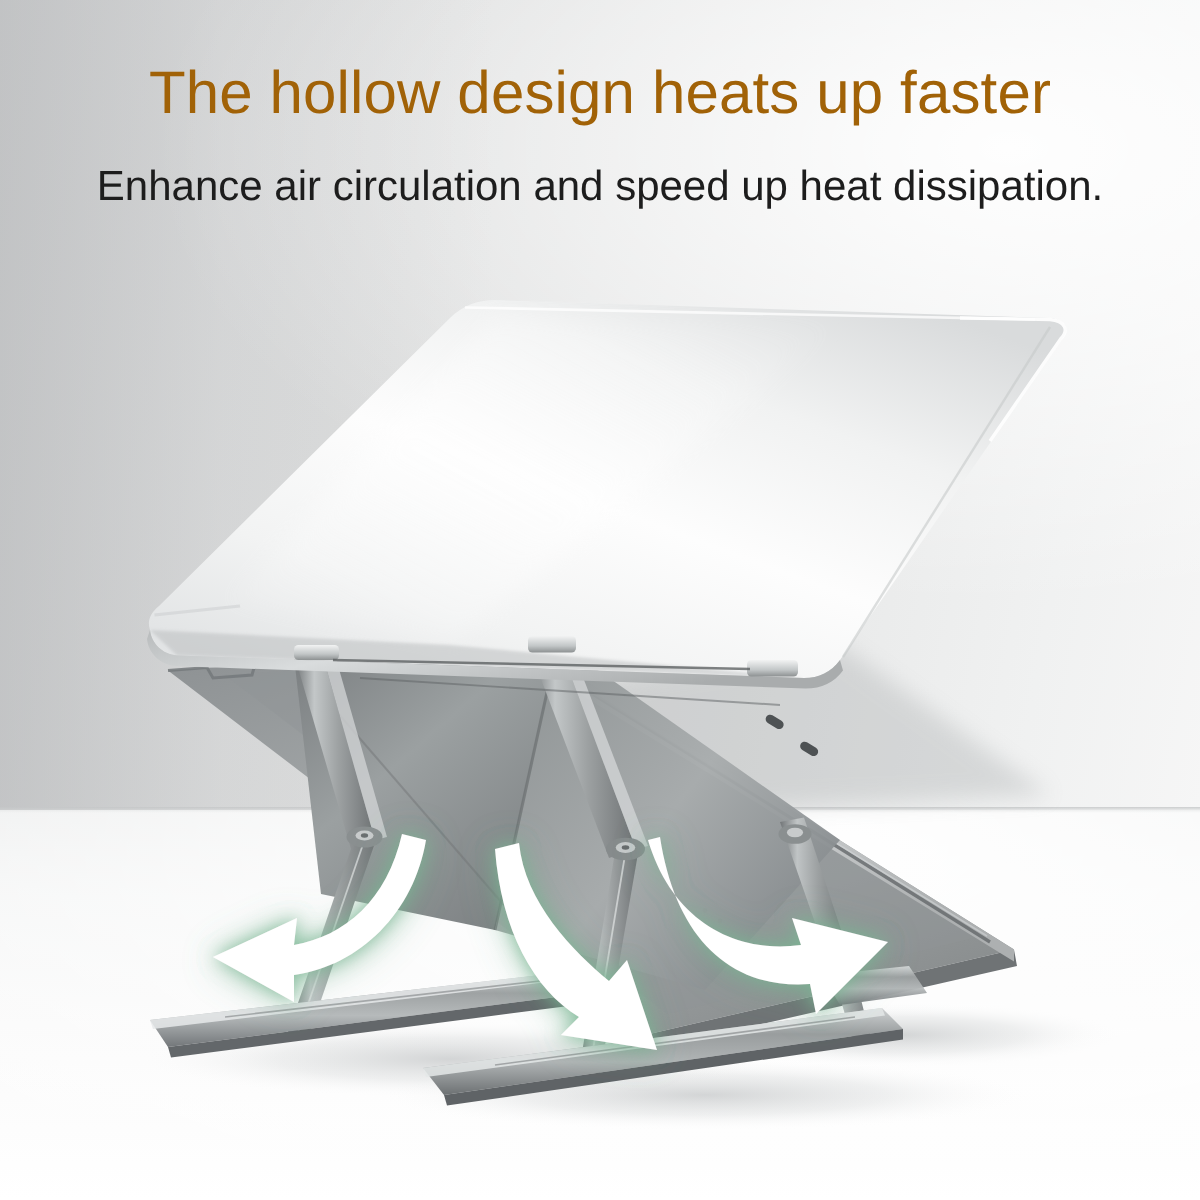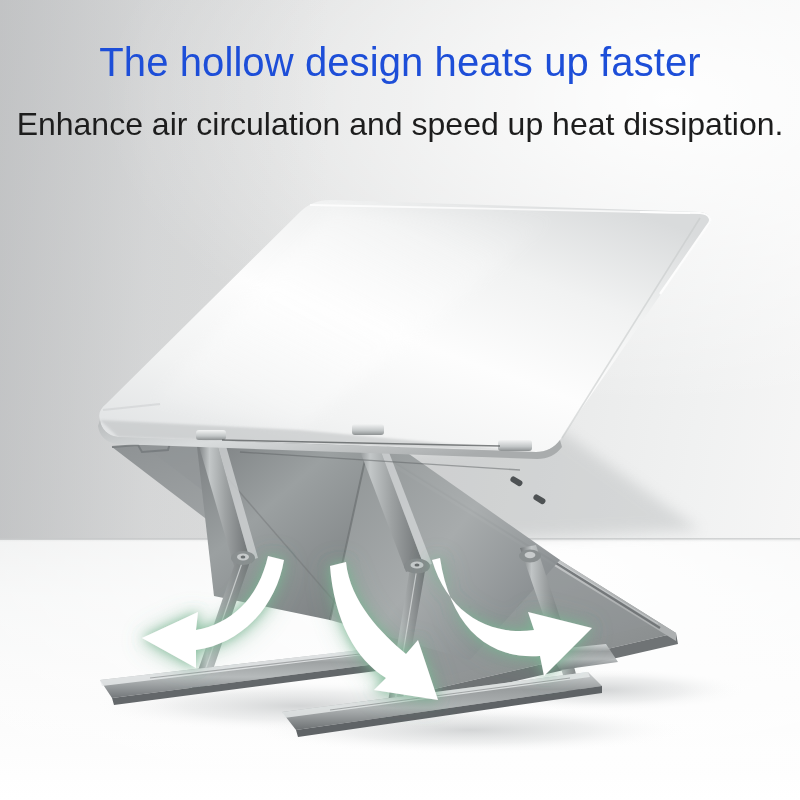--- a/index.html
+++ b/index.html
@@ -45,30 +45,30 @@
     background: linear-gradient(90deg, rgba(168,170,172,0.42) 0%, rgba(190,192,194,0.18) 45%, rgba(255,255,255,0) 100%);
   }
   
   .headline {
     position: absolute;
     left: 0; top: 38px;
     width: 800px;
     text-align: center;
     font-size: 40px;
     line-height: 48px;
-    color: #1d4ed8;
+    color: #a16207;
     letter-spacing: 0.1px;
     white-space: nowrap;
   }
   .subhead {
     position: absolute;
     left: 0; top: 108px;
     width: 800px;
     text-align: center;
-    font-size: 32px;
+    font-size: 28px;
     line-height: 32px;
     color: #1d1d1d;
     white-space: nowrap;
   }
   
   .stage { position: absolute; left: 0; top: 0; width: 800px; height: 800px; }
   .stage svg { display: block; }
 </style>
 </head>
 <body>

